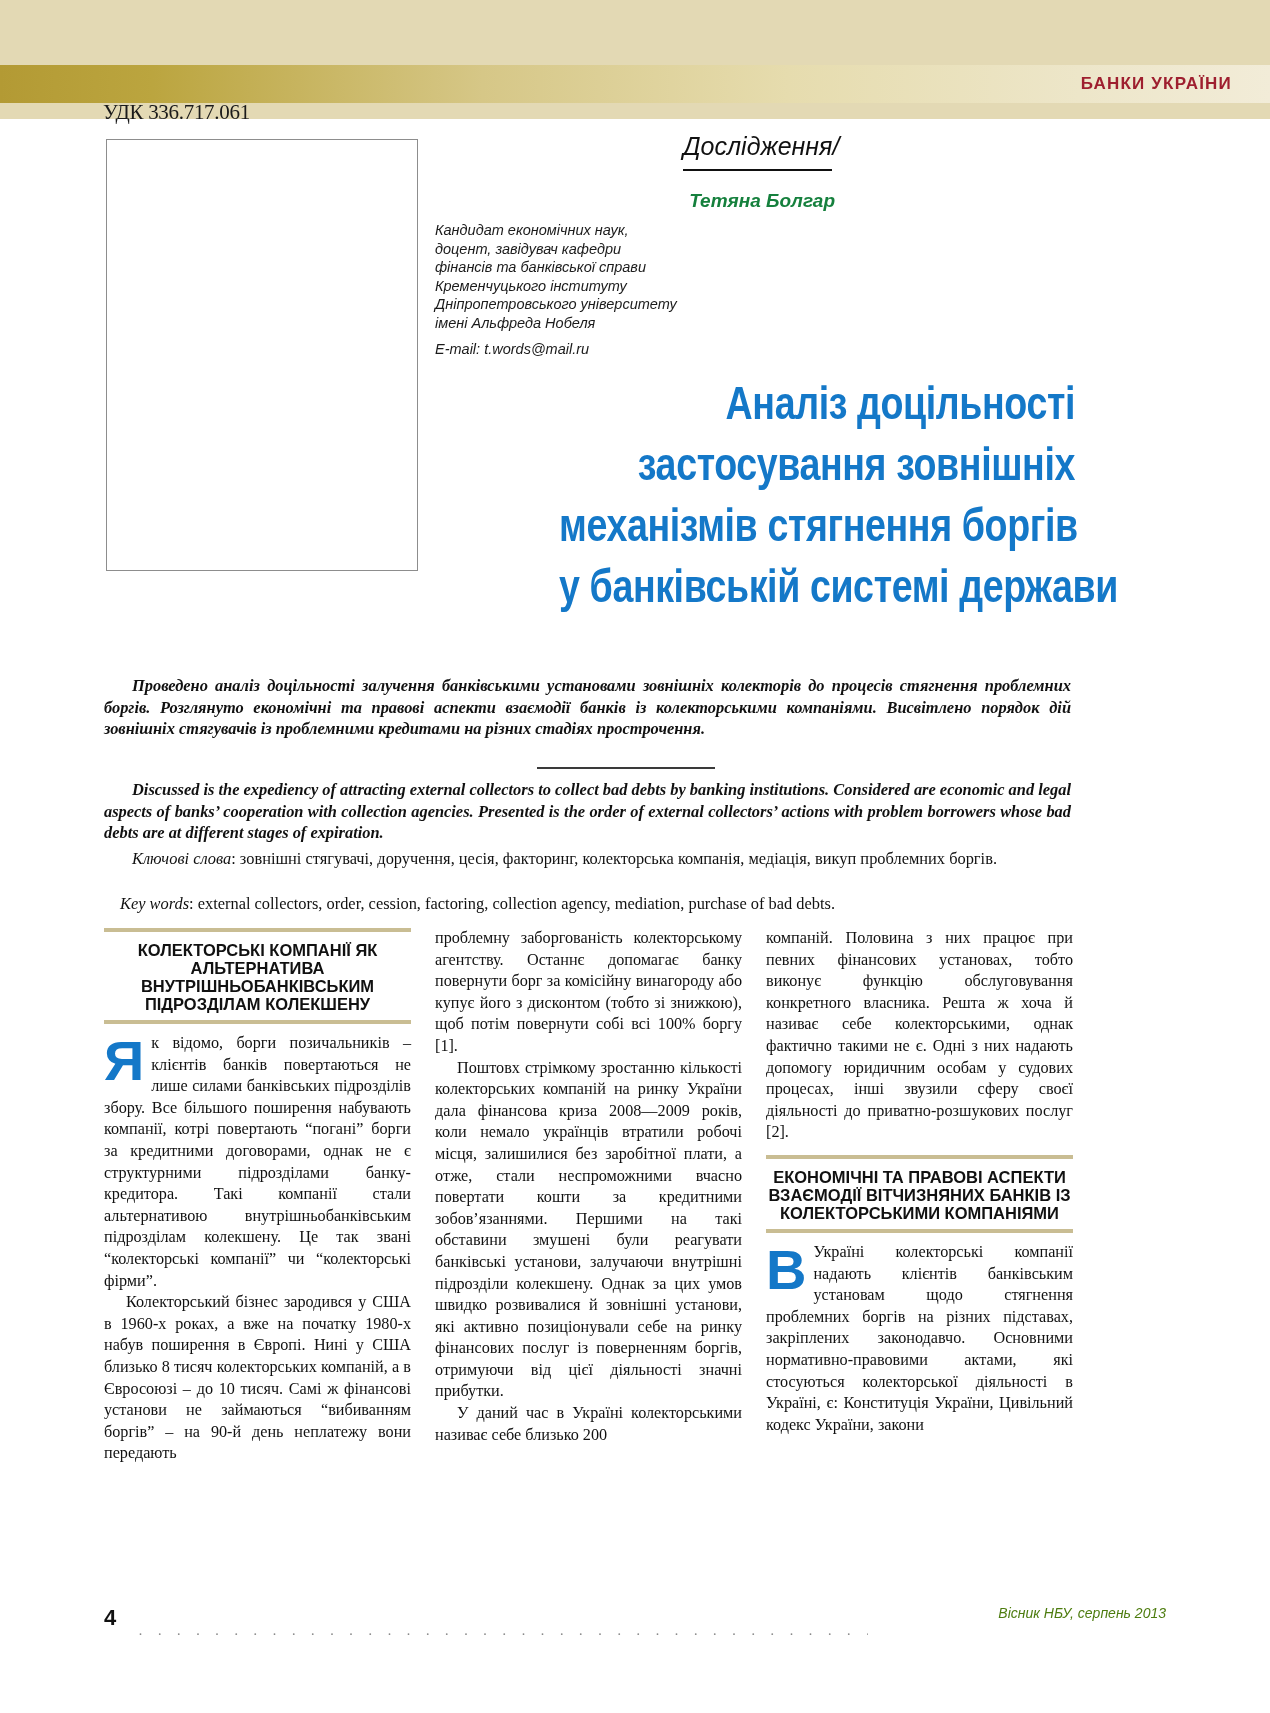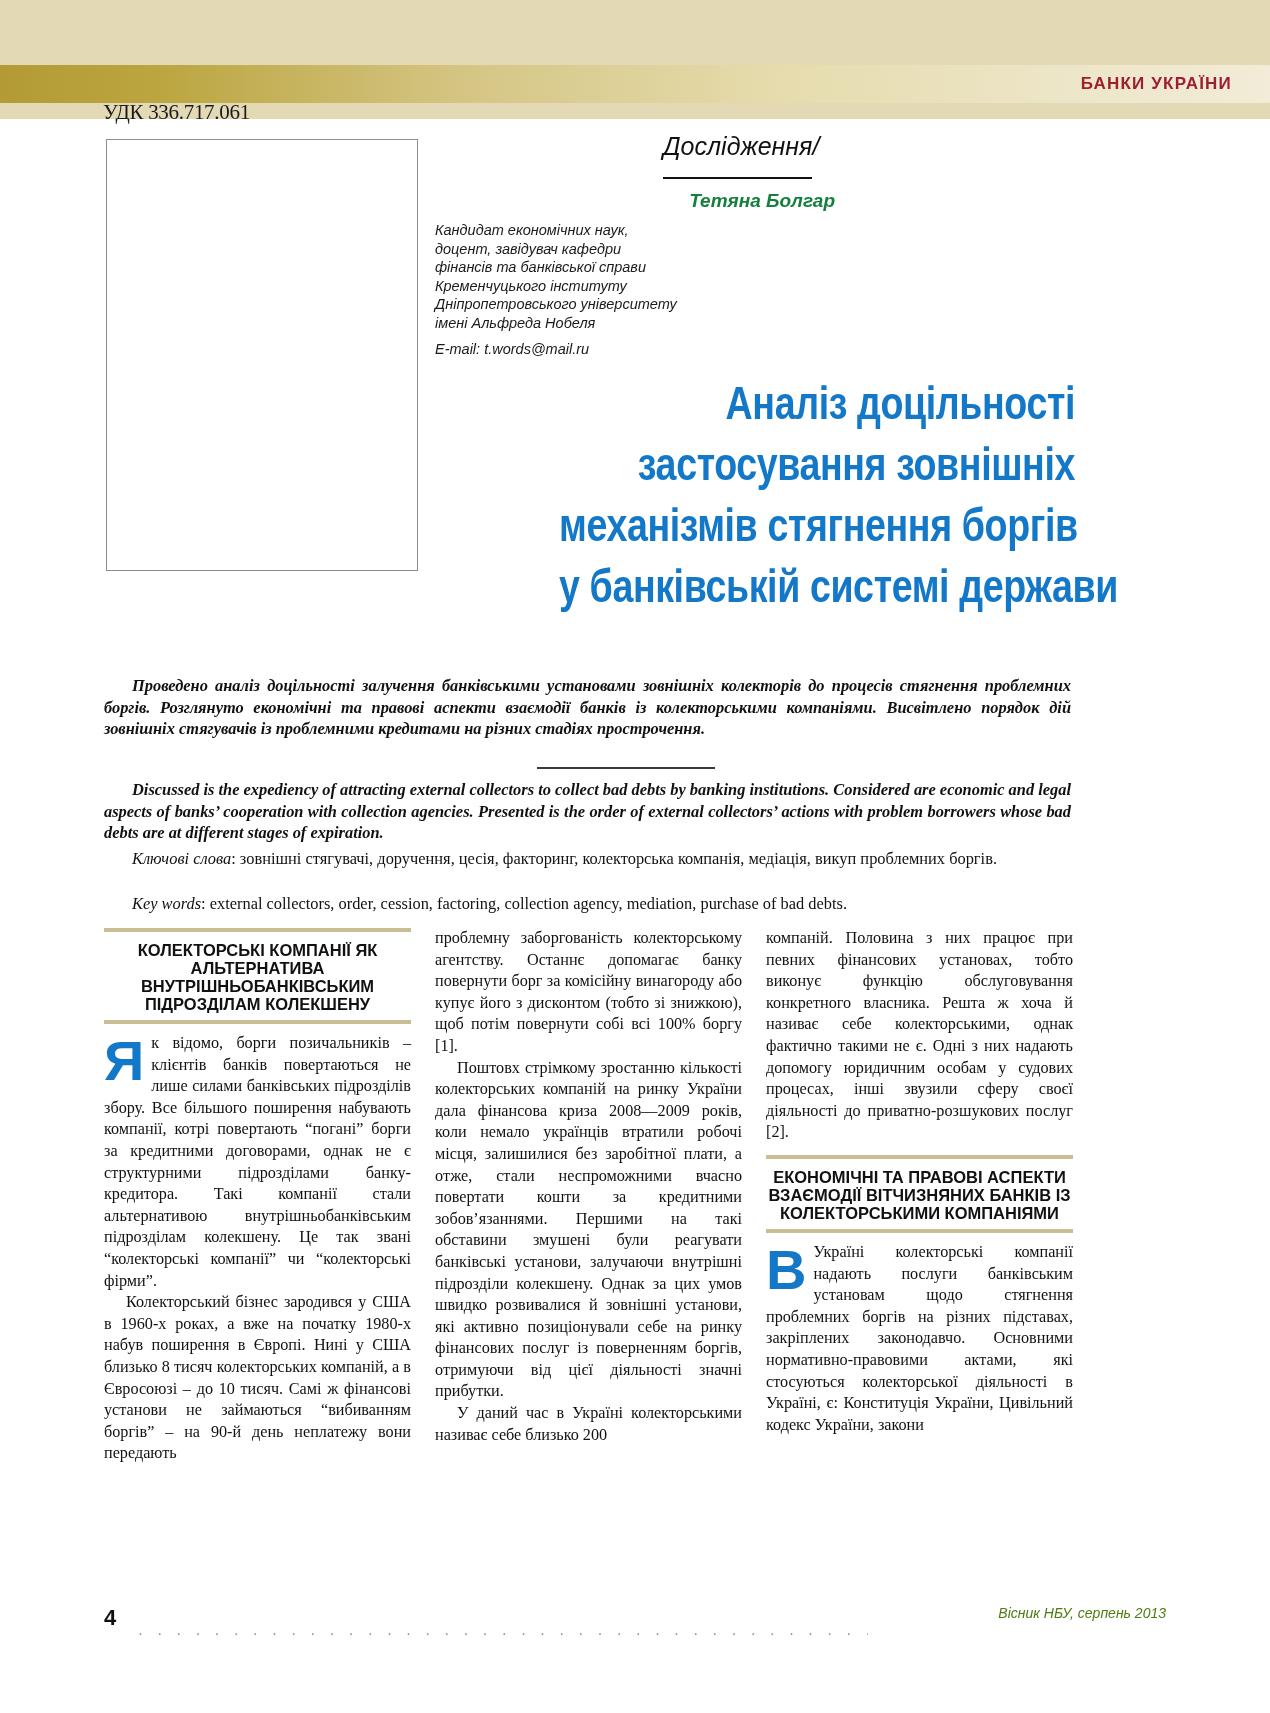--- a/index.html
+++ b/index.html
@@ -70,21 +70,22 @@
     position: absolute;
     left: 663px; top: 132px;
     font-family: "Liberation Sans", sans-serif;
     font-style: italic;
     font-size: 25px;
     color: #111111;
     letter-spacing: 0px;
   }
   #rubric .underlined {
     border-bottom: 2px solid #111111;
-    padding-bottom: 17px;
+    padding-bottom: 9px;
+    margin-left: 20px;
   }
   #rubric .slash {
     font-style: italic;
   }
 
   
   #author-block {
     position: absolute;
     left: 435px; top: 190px;
     width: 400px;
@@ -175,21 +176,21 @@
     width: 967px;
     font-family: "Liberation Serif", serif;
     font-size: 16.4px;
     line-height: 22px;
     text-align: justify;
     color: #111111;
     text-indent: 28px;
   }
   #keywords-en {
     position: absolute;
-    left: 104px; top: 893px;
+    left: 92px; top: 893px;
     width: 967px;
     font-family: "Liberation Serif", serif;
     font-size: 16.4px;
     line-height: 22px;
     color: #111111;
     text-indent: 28px;
   }
   .kw-label { font-style: italic; }
 
   
@@ -330,18 +331,18 @@
   <p class="para noindent">проблемну заборгованість колекторському агентству. Останнє допомагає банку повернути борг за комісійну винагороду або купує його з дисконтом (тобто зі знижкою), щоб потім повернути собі всі 100% боргу [1].</p>
   <p class="para">Поштовх стрімкому зростанню кількості колекторських компаній на ринку України дала фінансова криза 2008—2009 років, коли немало українців втратили робочі місця, залишилися без заробітної плати, а отже, стали неспроможними вчасно повертати кошти за кредитними зобов’язаннями. Першими на такі обставини змушені були реагувати банківські установи, залучаючи внутрішні підрозділи колекшену. Однак за цих умов швидко розвивалися й зовнішні установи, які активно позиціонували себе на ринку фінансових послуг із поверненням боргів, отримуючи від цієї діяльності значні прибутки.</p>
   <p class="para">У даний час в Україні колекторськими називає себе близько 200</p>
 </div>
 
 <div class="column" id="col-3">
   <p class="para noindent">компаній. Половина з них працює при певних фінансових установах, тобто виконує функцію обслуговування конкретного власника. Решта ж хоча й називає себе колекторськими, однак фактично такими не є. Одні з них надають допомогу юридичним особам у судових процесах, інші звузили сферу своєї діяльності до приватно-розшукових послуг [2].</p>
   <div class="section-rule" style="margin-top:11px;"></div>
   <div class="section-heading">ЕКОНОМІЧНІ ТА ПРАВОВІ АСПЕКТИ ВЗАЄМОДІЇ ВІТЧИЗНЯНИХ БАНКІВ ІЗ КОЛЕКТОРСЬКИМИ КОМПАНІЯМИ</div>
   <div class="section-heading-rule"></div>
-  <p class="dropcap-para"><span class="dropcap">В</span><span> Україні колекторські компанії надають послуги банківським установам щодо стягнення проблемних боргів на різних підставах, закріплених законодавчо. Основними нормативно-правовими актами, які стосуються колекторської діяльності в Україні, є: Конституція України, Цивільний кодекс України, закони</span></p>
+  <p class="dropcap-para"><span class="dropcap">В</span><span> Україні колекторські компанії надають клієнтів банківським установам щодо стягнення проблемних боргів на різних підставах, закріплених законодавчо. Основними нормативно-правовими актами, які стосуються колекторської діяльності в Україні, є: Конституція України, Цивільний кодекс України, закони</span></p>
 </div>
 
 <div id="footer-page-number">4</div>
 <div id="footer-dots">· · · · · · · · · · · · · · · · · · · · · · · · · · · · · · · · · · · · · · · · · · · · · · · · · · · · · · · · · · · · · · · · · · · · · · · · · · · · · · · · · · · · · · · · · · · · · · · · · · · · · · · · · · ·</div>
 <div id="footer-issue">Вісник НБУ, серпень 2013</div>
 
 </body></html>

